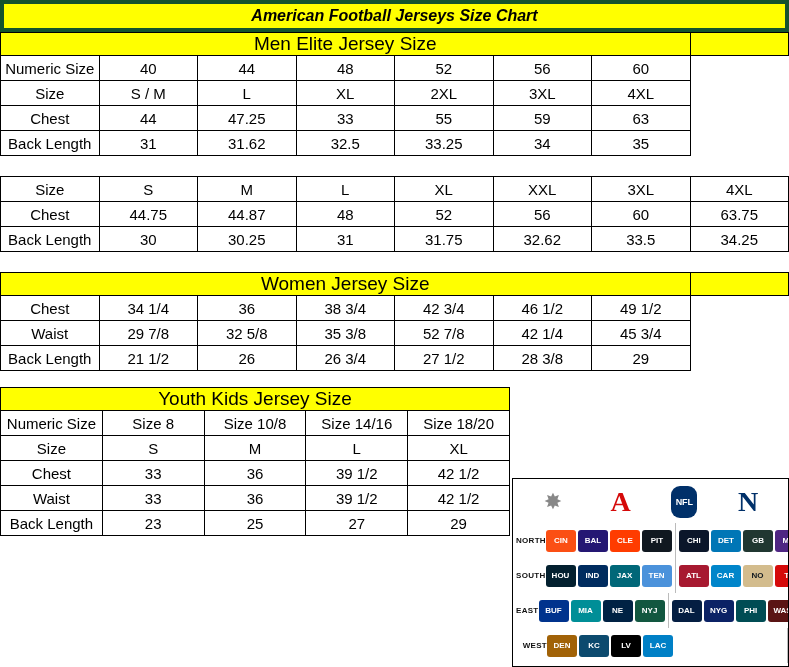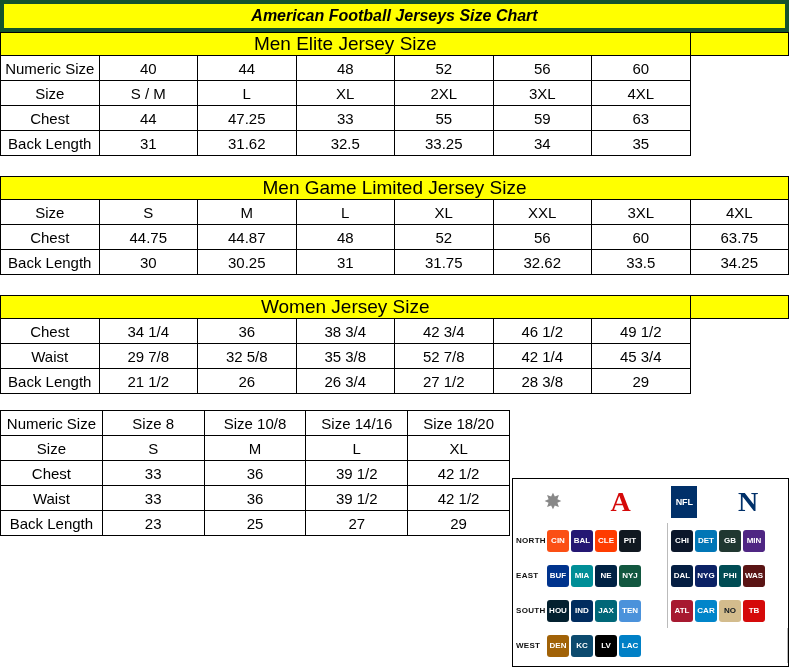--- a/index.html
+++ b/index.html
@@ -63,21 +63,21 @@
   .logo-top {
     display: flex;
     align-items: center;
     justify-content: space-around;
     height: 44px;
     padding: 2px 6px 0 6px;
   }
   .nfl-badge {
     width: 26px; height: 32px;
     background: #003069;
-    border-radius: 0;
+    border-radius: 9px;
     color: #ffffff;
     font-size: 9px;
     font-weight: bold;
     display: flex; align-items: center; justify-content: center;
     position: relative;
   }
   .afc-badge {
     width: 34px; height: 34px;
     color: #d50a0a;
     font-size: 28px;
@@ -100,40 +100,41 @@
     color: #888888;
     font-size: 22px;
     text-align: center;
     line-height: 34px;
   }
   .conf-row {
     display: flex;
     align-items: center;
     height: 35px;
     border-top: 0;
+    text-align: right;
   }
   .conf-label {
     width: 34px;
     font-size: 8px;
     font-weight: bold;
     color: #111111;
     padding-left: 3px;
     letter-spacing: 0.3px;
   }
   .conf-teams {
     flex: 1;
     display: flex;
     align-items: center;
     gap: 2px;
     height: 100%;
   }
   .conf-teams.left { border-right: 1px solid #bbbbbb; padding-right: 3px; }
   .conf-teams.right { padding-left: 3px; }
   .team {
-    width: 22px; height: 22px;
+    width: 30px; height: 22px;
     border-radius: 3px;
     font-size: 8px;
     font-weight: bold;
     color: #ffffff;
     display: flex;
     align-items: center;
     justify-content: center;
     line-height: 1;
     overflow: hidden;
   }
@@ -197,23 +198,20 @@
       <td>35</td>
       <td class="blank"></td>
     </tr>
   </tbody>
     </table>
 
   <div class="spacer"></div>
 
   <table>
     <tbody>
-        <tr class="section-head">
-      <td colspan="8">Men Game Limited Jersey Size</td>
-    </tr>
     <tr>
       <td>Size</td>
       <td>S</td>
       <td>M</td>
       <td>L</td>
       <td>XL</td>
       <td>XXL</td>
       <td>3XL</td>
       <td>4XL</td>
     </tr>
@@ -278,20 +276,23 @@
       <td>29</td>
       <td class="blank"></td>
     </tr>
   </tbody>
     </table>
 
   <div class="spacer-sm"></div>
 
   <table style="width:510px;">
     <tbody>
+        <tr class="section-head">
+      <td colspan="5">Youth Kids Jersey Size</td>
+    </tr>
     <tr>
       <td>Numeric Size</td>
       <td>Size 8</td>
       <td>Size 10/8</td>
       <td>Size 14/16</td>
       <td>Size 18/20</td>
     </tr>
     <tr>
       <td>Size</td>
       <td>S</td>
@@ -341,48 +342,48 @@
       </div>
       <div class="conf-teams right">
         <div class="team" style="background:#0b162a">CHI</div>
         <div class="team" style="background:#0076b6">DET</div>
         <div class="team" style="background:#203731">GB</div>
         <div class="team" style="background:#4f2683">MIN</div>
       </div>
     </div>
 
     <div class="conf-row">
+      <div class="conf-label">SOUTH</div>
+      <div class="conf-teams left">
+        <div class="team" style="background:#03202f">HOU</div>
+        <div class="team" style="background:#002c5f">IND</div>
+        <div class="team" style="background:#006778">JAX</div>
+        <div class="team" style="background:#4b92db">TEN</div>
+      </div>
+      <div class="conf-teams right">
+        <div class="team" style="background:#a71930">ATL</div>
+        <div class="team" style="background:#0085ca">CAR</div>
+        <div class="team" style="background:#d3bc8d;color:#101820">NO</div>
+        <div class="team" style="background:#d50a0a">TB</div>
+      </div>
+    </div>
+
+    <div class="conf-row">
       <div class="conf-label">EAST</div>
       <div class="conf-teams left">
         <div class="team" style="background:#00338d">BUF</div>
         <div class="team" style="background:#008e97">MIA</div>
         <div class="team" style="background:#002244">NE</div>
         <div class="team" style="background:#125740">NYJ</div>
       </div>
       <div class="conf-teams right">
         <div class="team" style="background:#041e42">DAL</div>
         <div class="team" style="background:#0b2265">NYG</div>
         <div class="team" style="background:#004c54">PHI</div>
         <div class="team" style="background:#5a1414">WAS</div>
-      </div>
-    </div>
-
-    <div class="conf-row">
-      <div class="conf-label">SOUTH</div>
-      <div class="conf-teams left">
-        <div class="team" style="background:#03202f">HOU</div>
-        <div class="team" style="background:#002c5f">IND</div>
-        <div class="team" style="background:#006778">JAX</div>
-        <div class="team" style="background:#4b92db">TEN</div>
-      </div>
-      <div class="conf-teams right">
-        <div class="team" style="background:#a71930">ATL</div>
-        <div class="team" style="background:#0085ca">CAR</div>
-        <div class="team" style="background:#d3bc8d;color:#101820">NO</div>
-        <div class="team" style="background:#d50a0a">TB</div>
       </div>
     </div>
 
     <div class="conf-row">
       <div class="conf-label">WEST</div>
       <div class="conf-teams left">
         <div class="team" style="background:#a16207">DEN</div>
         <div class="team" style="background:#0c4a6e">KC</div>
         <div class="team" style="background:#000000">LV</div>
         <div class="team" style="background:#0080c6">LAC</div>

